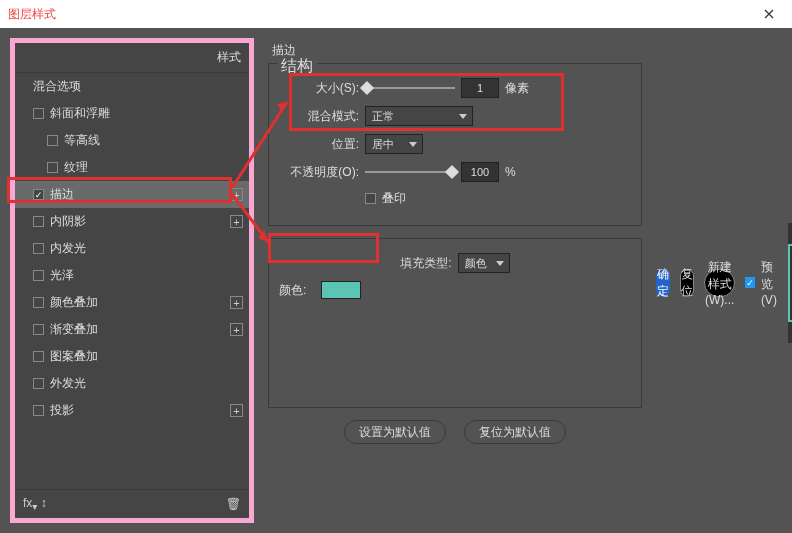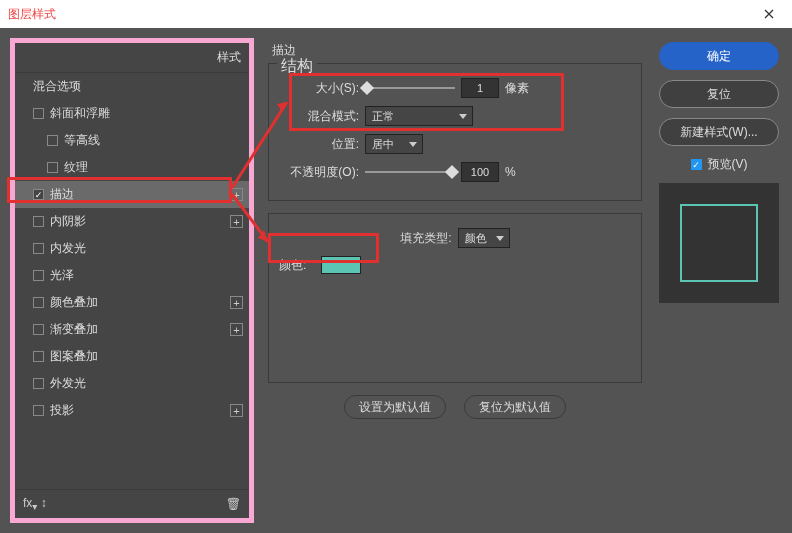--- a/index.html
+++ b/index.html
@@ -42,22 +42,22 @@
     .num-input { width: 38px; height: 20px; background: #333; border: 1px solid #222; color: #ddd; font-size: 11px; text-align: center; }
     .select { height: 20px; background: #454545; border: 1px solid #222; color: #ddd; font-size: 11px; padding: 0 18px 0 6px; display: flex; align-items: center; position: relative; cursor: pointer; }
     .select::after { content: ''; position: absolute; right: 5px; top: 7px; border-left: 4px solid transparent; border-right: 4px solid transparent; border-top: 5px solid #ccc; }
     .select.wide { width: 108px; }
     .select.narrow { width: 52px; }
     .select.med { width: 58px; }
     .swatch { width: 40px; height: 18px; border: 1px solid #222; cursor: pointer; }
     .default-btn { height: 24px; padding: 0 14px; background: #535353; border: 1px solid #3a3a3a; border-radius: 12px; color: #ddd; font-size: 12px; cursor: pointer; }
     .btn-row { display: flex; gap: 18px; justify-content: center; margin-top: 6px; }
     
-    .action-col { width: 126px; display: flex; flex-direction: column; gap: 10px; align-items: center; padding-top: 4px; }
-    .action-btn { width: 120px; height: 28px; border-radius: 14px; background: #404040; border: 1px solid #888; color: #ddd; font-size: 12px; cursor: pointer; display: flex; align-items: center; justify-content: center; }
+    .action-col { width: 126px; display: flex; flex-direction: row; gap: 10px; align-items: center; padding-top: 4px; }
+    .action-btn { width: 120px; height: 28px; border-radius: 14px; background: #000000; border: 1px solid #888; color: #ddd; font-size: 12px; cursor: pointer; display: flex; align-items: center; justify-content: center; }
     .action-btn.primary { background: #2563c9; border-color: #2563c9; color: #fff; }
     .preview-check { display: flex; align-items: center; gap: 6px; font-size: 12px; color: #ddd; }
     .preview-box { width: 120px; height: 120px; background: #333; display: flex; align-items: center; justify-content: center; }
     .preview-square { width: 78px; height: 78px; border: 2px solid #5bc4b3; }
     
     .trash-icon, .arrow-icon { font-size: 12px; color: #ccc; cursor: pointer; }
   </style>
 </head>
 <body>
 
@@ -169,20 +169,25 @@
 
       <div class="form-row">
         <span class="form-label">不透明度(O):</span>
         <div class="slider">
             <div class="slider-thumb" style="left:82px"></div>
           </div>
         <input class="num-input" value="100" style="">
         <span>%</span>
       </div>
 
+      <div class="form-row">
+        <span class="form-label"></span>
+        <span class="checkbox"></span>
+        <span>叠印</span>
+      </div>
     </div>
 
     <div class="fieldset" style="padding-bottom:100px">
       <div class="form-row" style="justify-content:center">
         <span>填充类型:</span>
         <div class="select narrow">
             <span>颜色</span>
           </div>
       </div>
       <div class="form-row" style="padding-left:0">

